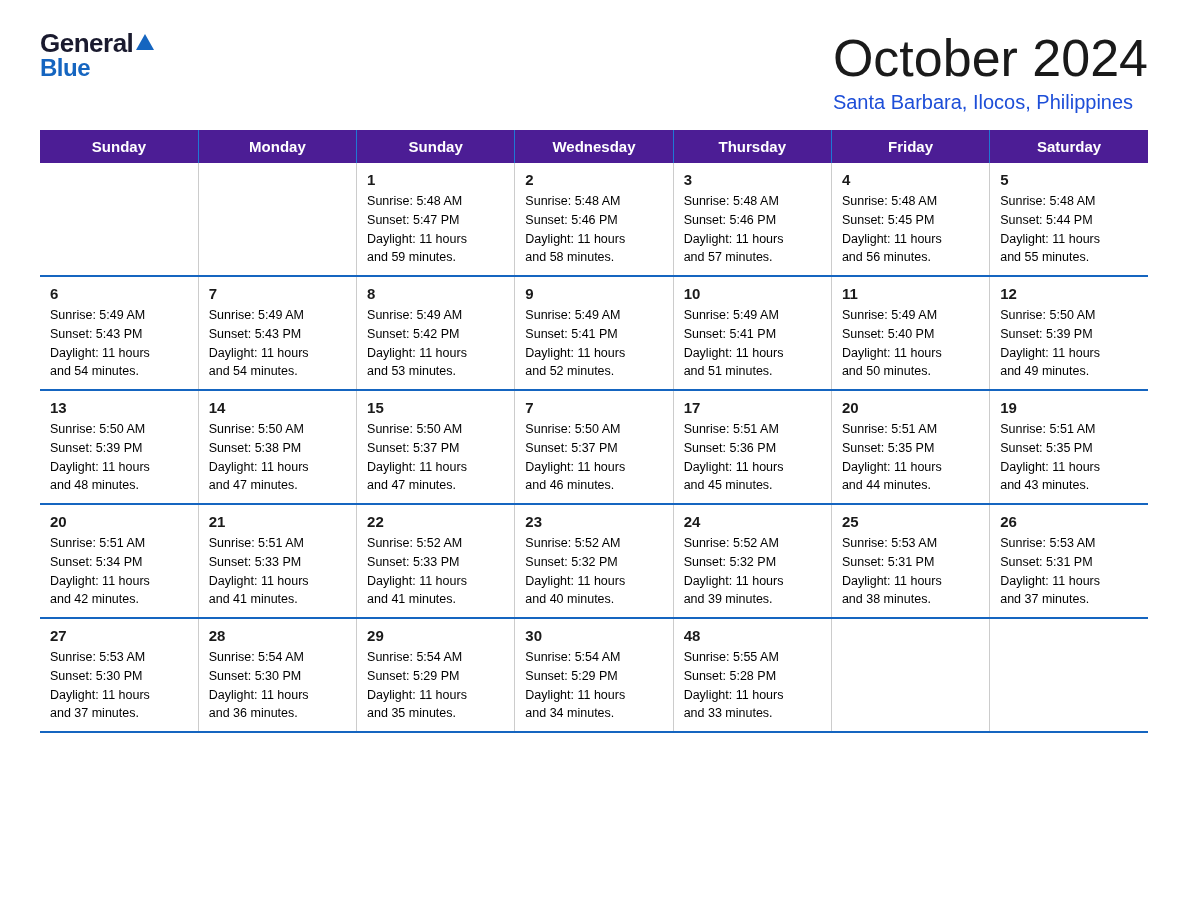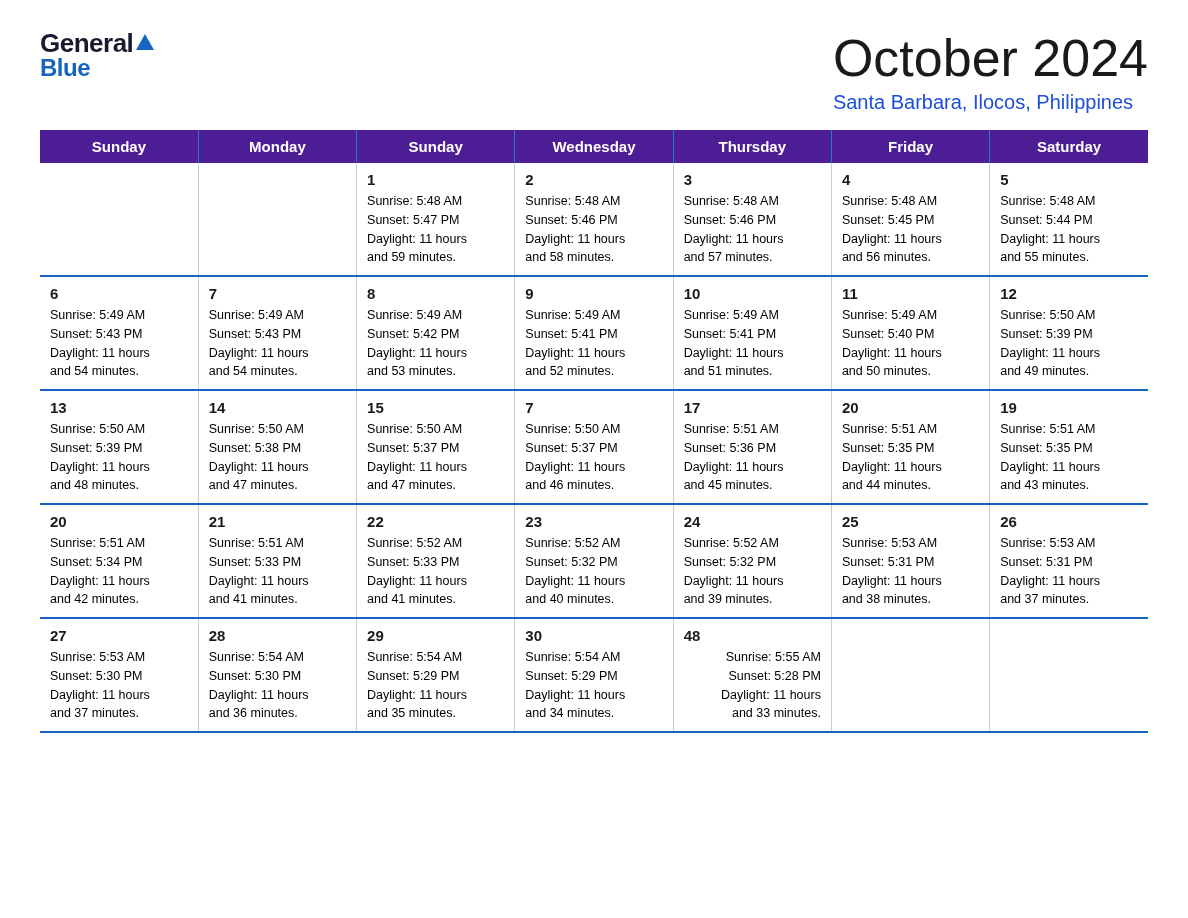--- a/index.html
+++ b/index.html
@@ -342,21 +342,21 @@
         </td>
         <td>
           <span class="day-number">30</span>
           <div class="day-info" style="white-space: pre-line;">Sunrise: 5:54 AM
 Sunset: 5:29 PM
 Daylight: 11 hours
 and 34 minutes.</div>
         </td>
         <td>
           <span class="day-number">48</span>
-          <div class="day-info" style="white-space: pre-line; text-align: right;">Sunrise: 5:55 AM
+          <div class="day-info" style="white-space: pre-line;">Sunrise: 5:55 AM
 Sunset: 5:28 PM
 Daylight: 11 hours
 and 33 minutes.</div>
         </td>
         <td class="empty-cell"></td>
         <td class="empty-cell"></td>
       </tr>
     </tbody>
 </table>
 

